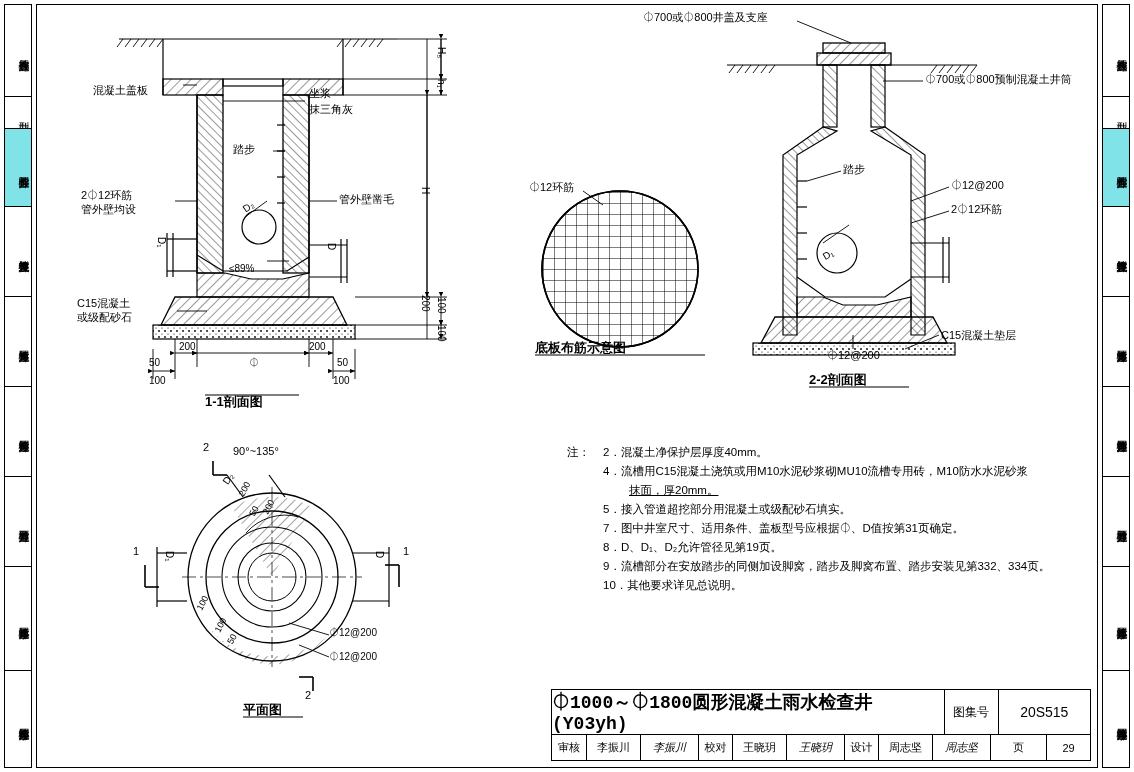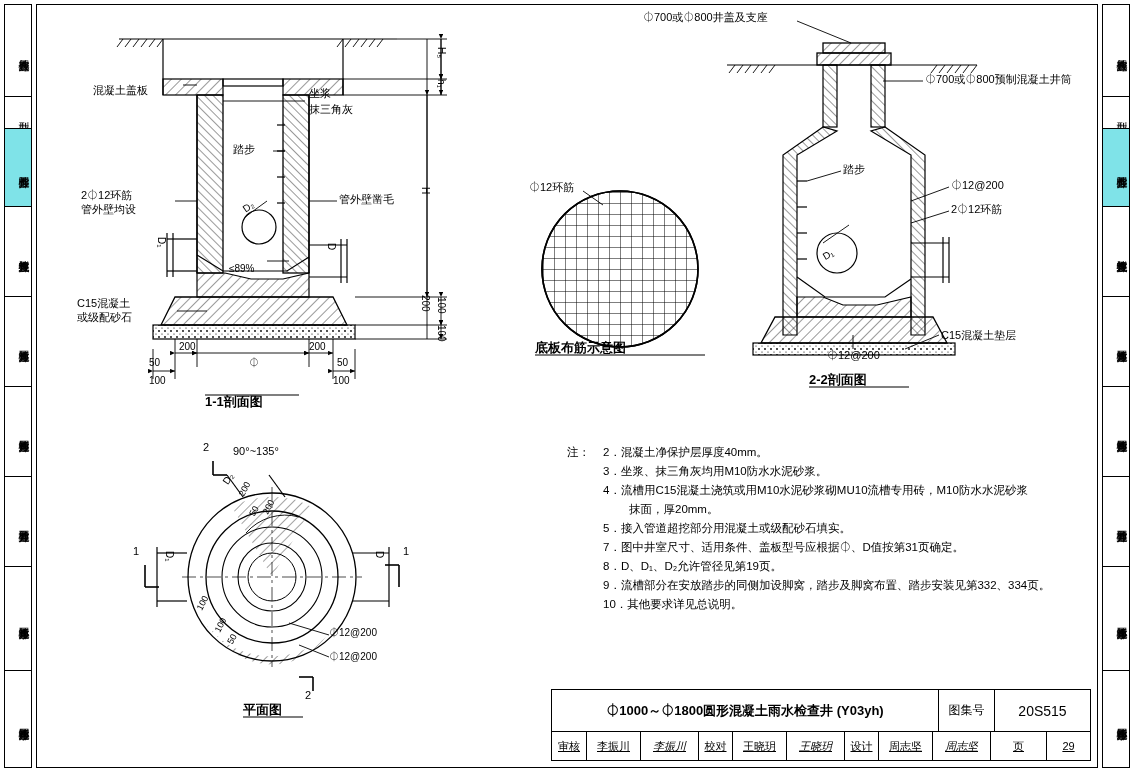--- a/index.html
+++ b/index.html
@@ -52,33 +52,33 @@
 
   
   .titleblock{
     position:absolute;right:6px;bottom:6px;
     width:540px;height:72px;
     border:1.5px solid #000;
     box-sizing:border-box;
     display:flex;flex-direction:column;
   }
   .tb-row1{flex:1 1 60%;display:flex;border-bottom:1.5px solid #000;}
-  .tb-row2{flex:1 1 40%;display:flex;text-decoration:underline;}
+  .tb-row2{flex:1 1 40%;display:flex;}
   .tb-cell{display:flex;align-items:center;justify-content:center;box-sizing:border-box;}
-  .tb-main{flex:1 1 auto;font-size:13px;font-weight:bold;}
+  .tb-main{flex:1 1 auto;font-size:18px;font-weight:bold;font-family:Liberation Mono, monospace;}
   .tb-lbl{width:56px;border-left:1.5px solid #000;font-size:12px;}
   .tb-val{width:96px;border-left:1.5px solid #000;font-size:14px;}
   .tb-row2 .c{border-left:1.5px solid #000;font-size:11px;}
   .tb-row2 .c:first-child{border-left:none;}
   .sig{font-family:"Liberation Serif",serif;font-style:italic;font-size:13px;}
 
   
   .notes{position:absolute;left:566px;top:438px;width:420px;font-size:11.5px;line-height:19px;}
   .notes div{white-space:nowrap;}
-  .notes .ind{padding-left:26px;}
+  .notes .ind{padding-left:26px;text-decoration:underline;}
 
   svg{position:absolute;left:0;top:0;overflow:visible;}
 </style>
 </head>
 <body>
 
 <div class="page">
 
   <div class="rail left">
     <div class="rail-item sep" style="flex-basis:92px">
@@ -450,21 +450,20 @@
       <div class="lbl" style="left:914px;top:174px">⏀12@200</div>
       <div class="lbl" style="left:914px;top:198px">2⏀12环筋</div>
       <div class="lbl" style="left:790px;top:344px">⏀12@200</div>
       <div class="lbl" style="left:904px;top:324px">C15混凝土垫层</div>
       <div class="lbl small" style="left:786px;top:244px;transform:rotate(-30deg)">D₁</div>
       <div class="cap" style="left:772px;top:366px">2-2剖面图</div>
 
       <div class="notes">
         <div style="position:absolute;left:-36px;top:0">注：</div>
         <div>2．混凝土净保护层厚度40mm。</div>
-        <div>3．坐浆、抹三角灰均用M10防水水泥砂浆。</div>
         <div>4．流槽用C15混凝土浇筑或用M10水泥砂浆砌MU10流槽专用砖，M10防水水泥砂浆</div>
         <div class="ind">抹面，厚20mm。</div>
         <div>5．接入管道超挖部分用混凝土或级配砂石填实。</div>
         <div>7．图中井室尺寸、适用条件、盖板型号应根据⏀、D值按第31页确定。</div>
         <div>8．D、D₁、D₂允许管径见第19页。</div>
         <div>9．流槽部分在安放踏步的同侧加设脚窝，踏步及脚窝布置、踏步安装见第332、334页。</div>
         <div>10．其他要求详见总说明。</div>
       </div>
 
       <div class="titleblock">

